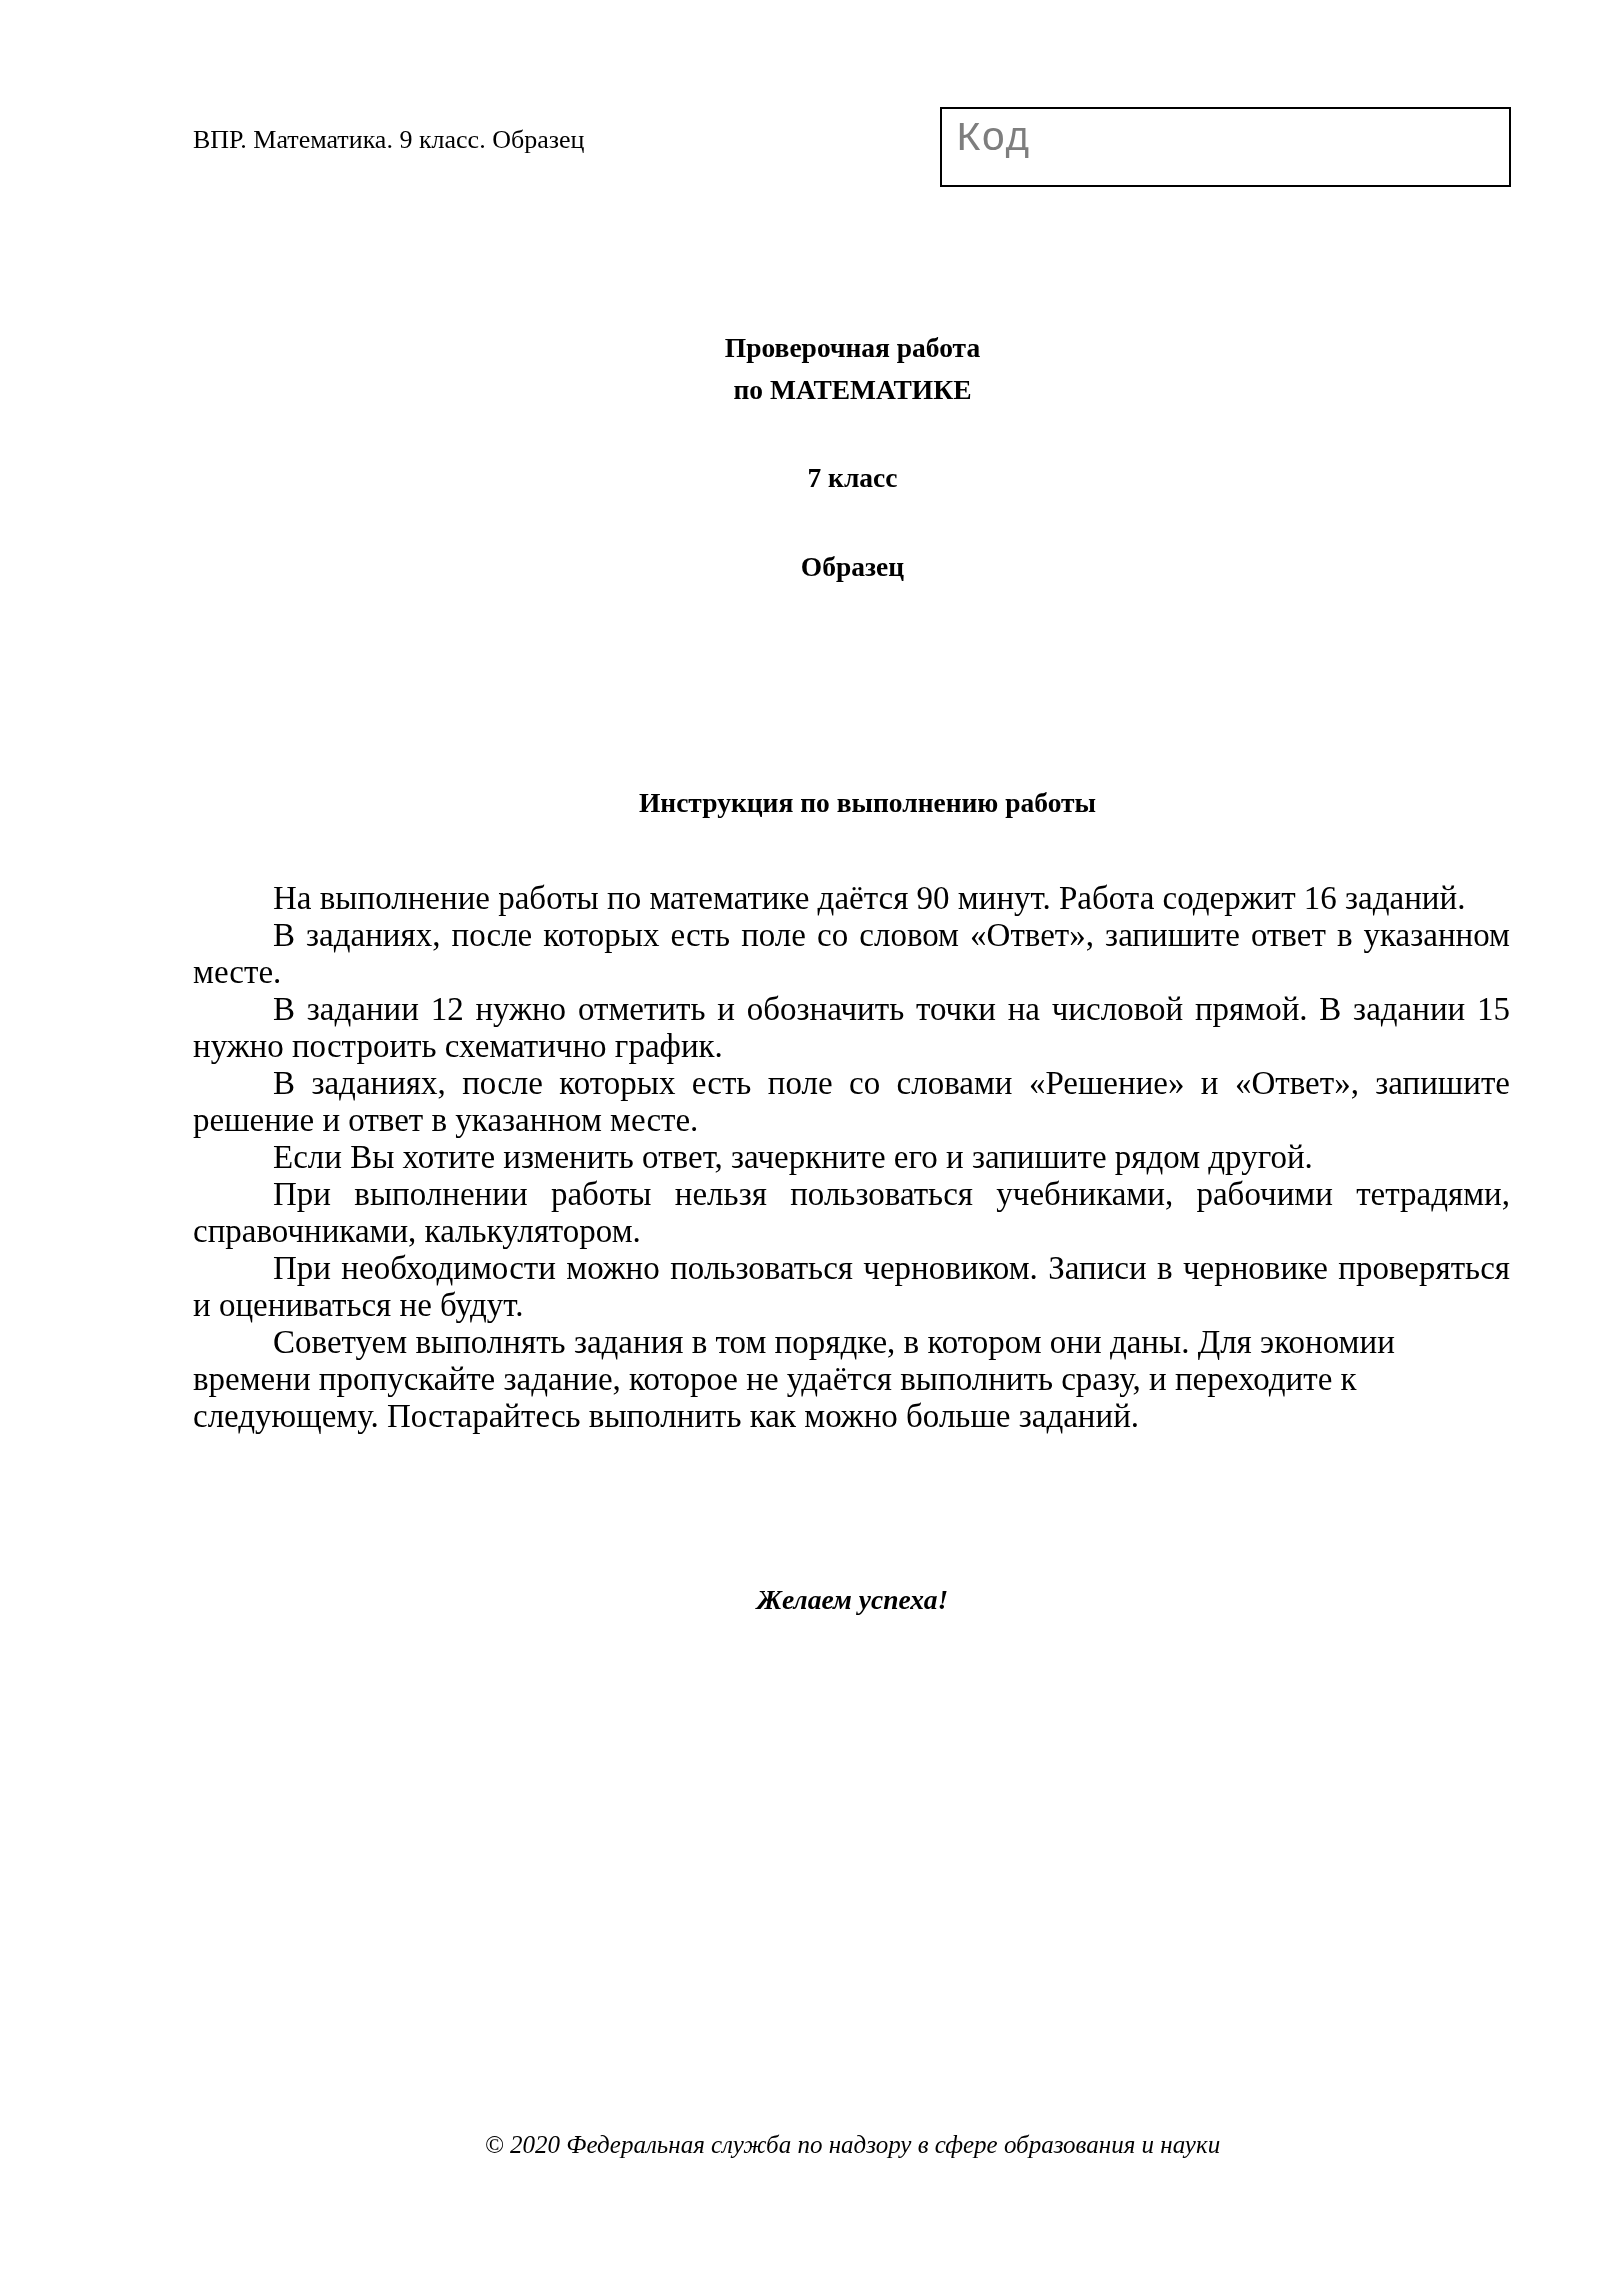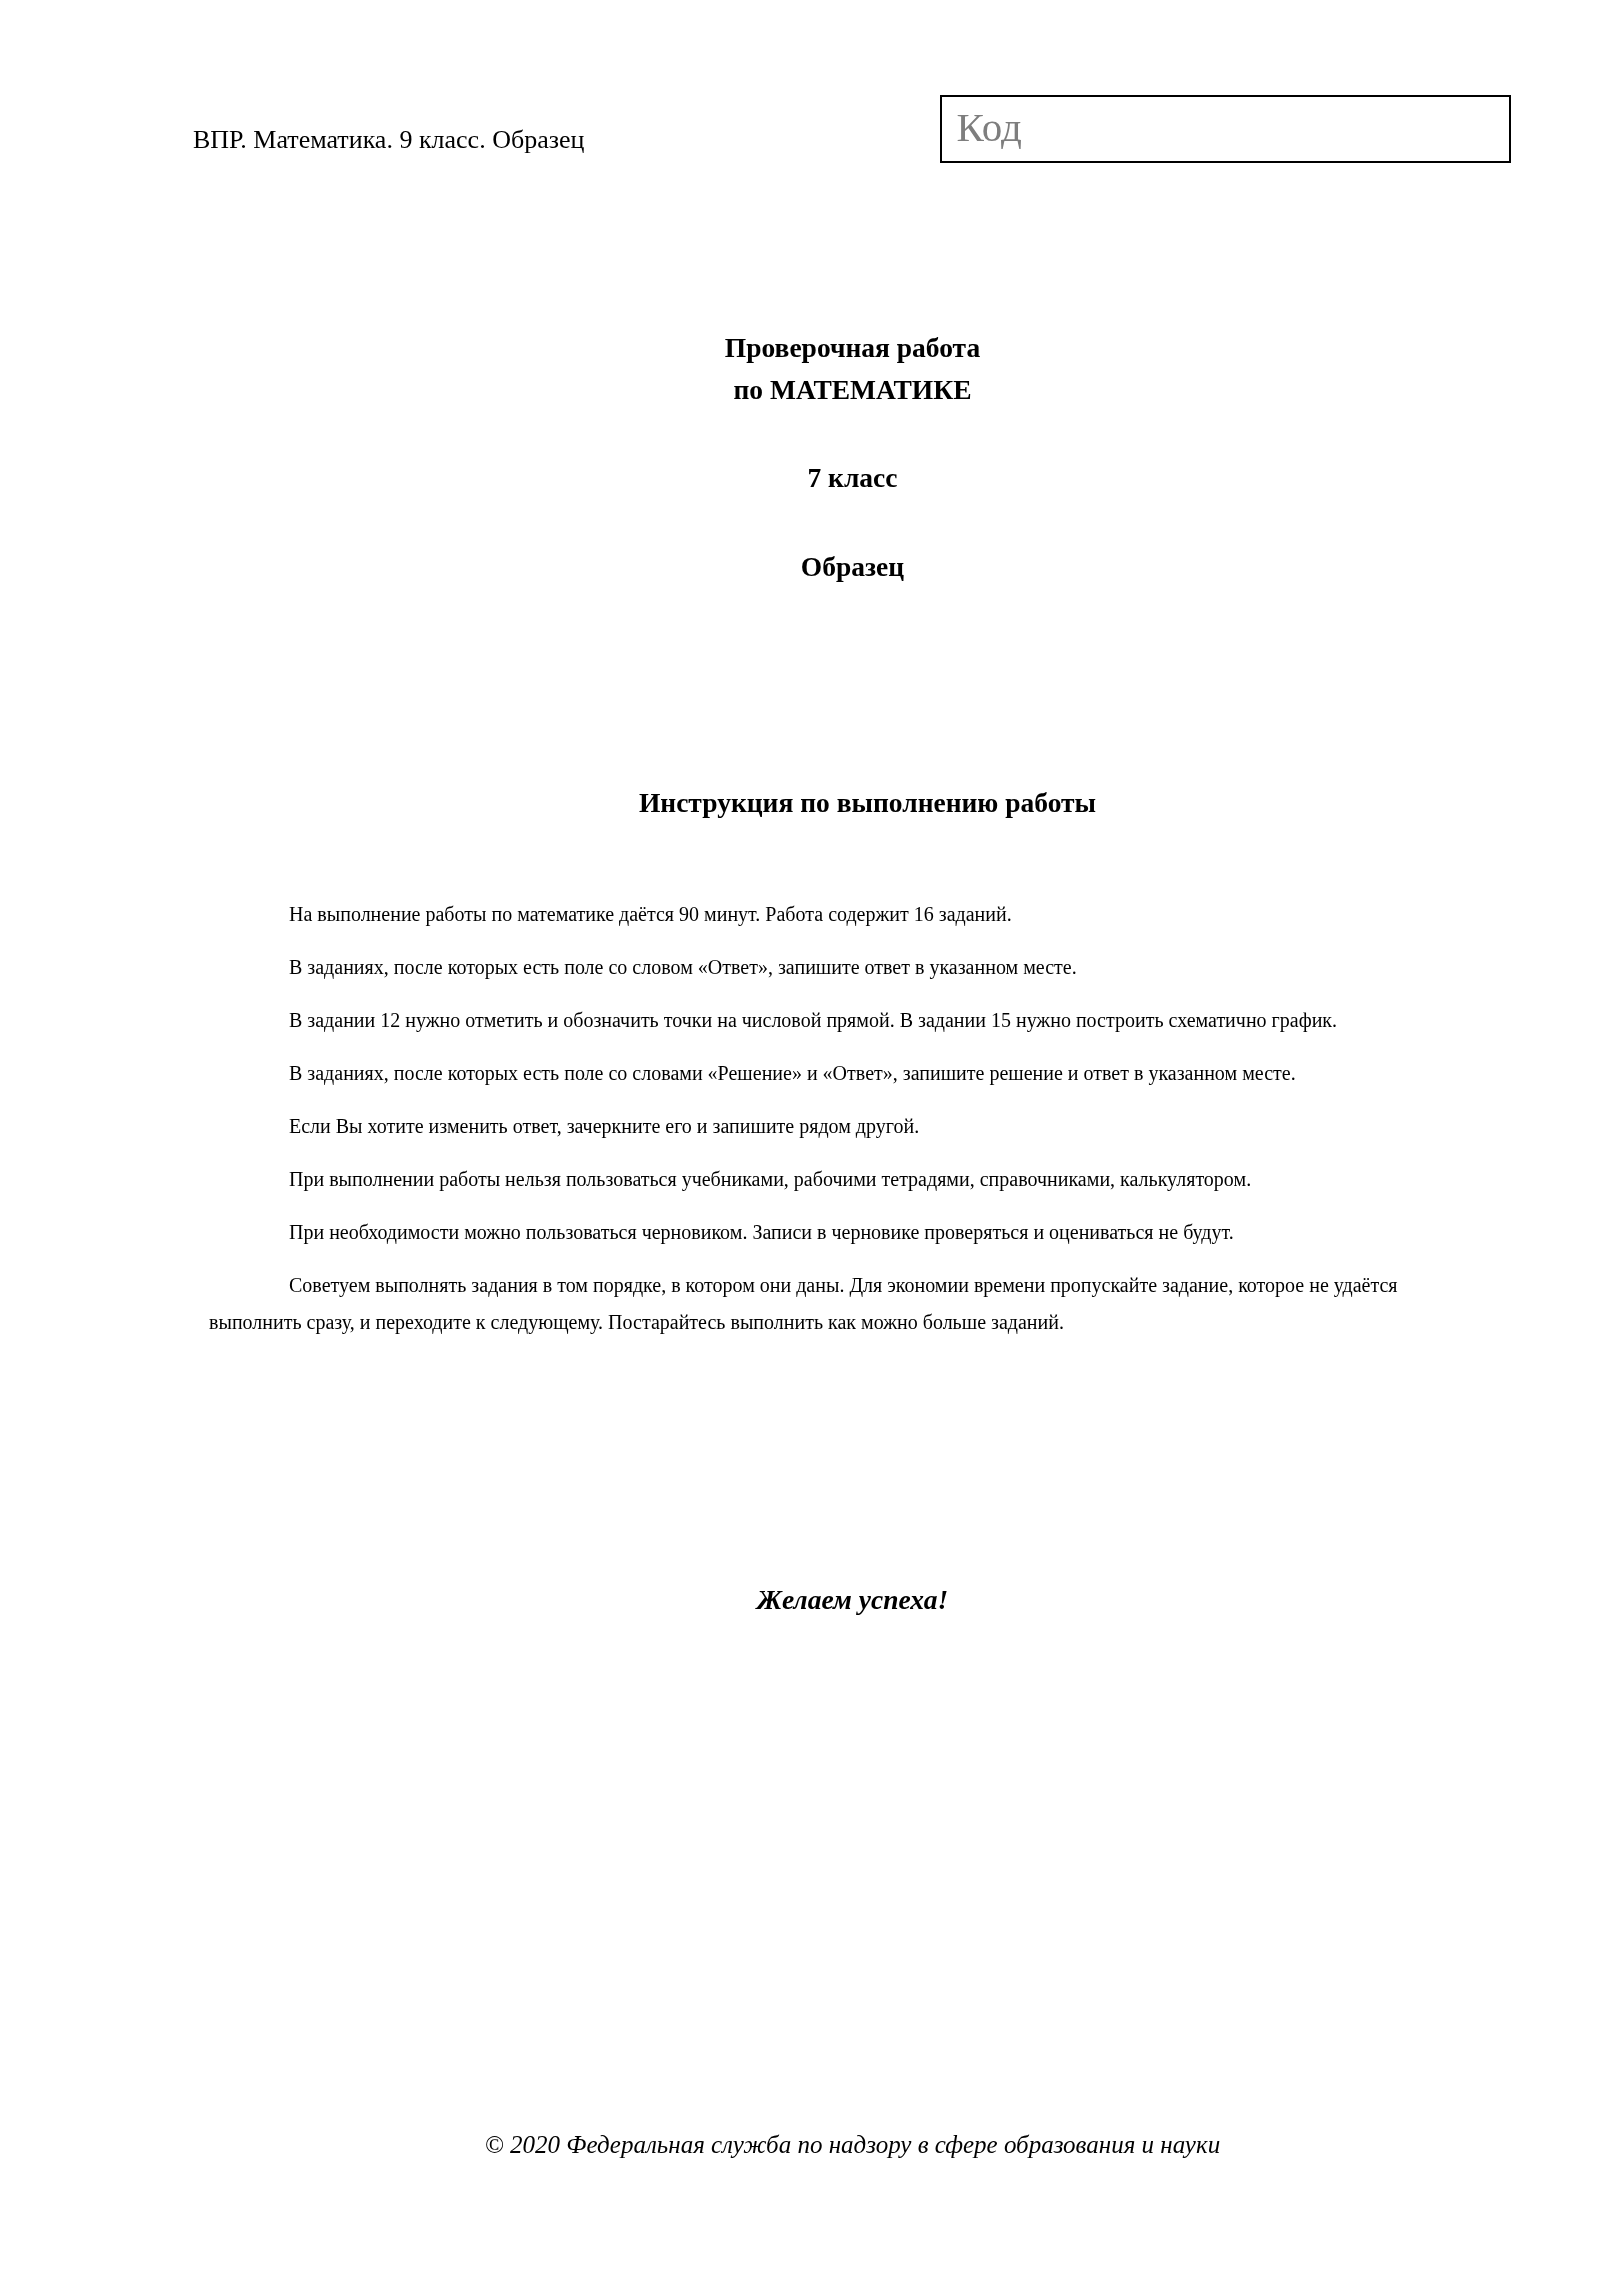--- a/index.html
+++ b/index.html
@@ -30,25 +30,26 @@
     position: absolute;
     left: 0;
     top: 27.5px;
     font-size: 26px;
     line-height: 33px;
     white-space: nowrap;
   }
   .code-box {
     position: absolute;
     left: 747px;
-    top: 0px;
+    top: 12px;
     width: 571px;
-    height: 68px;
+    height: 80px;
     border: 2.6px solid #000000;
     box-sizing: border-box;
+    font-family: Liberation Mono, monospace;
   }
   .code-label {
     position: absolute;
     left: 14.4px;
     top: 3.9px;
     font-size: 41px;
     line-height: 52px;
     color: #7e7e7e;
   }
 
@@ -81,24 +82,24 @@
   }
 
   
   .body-text {
     position: absolute;
     left: 193px;
     top: 880px;
     width: 1317px;
   }
   .body-text p {
-    margin: 16px;
+    margin: 0;
     text-indent: 80px;
     text-align: justify;
-    font-size: 20px;
+    font-size: 33px;
     line-height: 37px;
     hyphens: none;
   }
   .body-text p:last-child { text-align: left; }
 
   
   .good-luck {
     position: absolute;
     left: 193px;
     top: 1581px;

